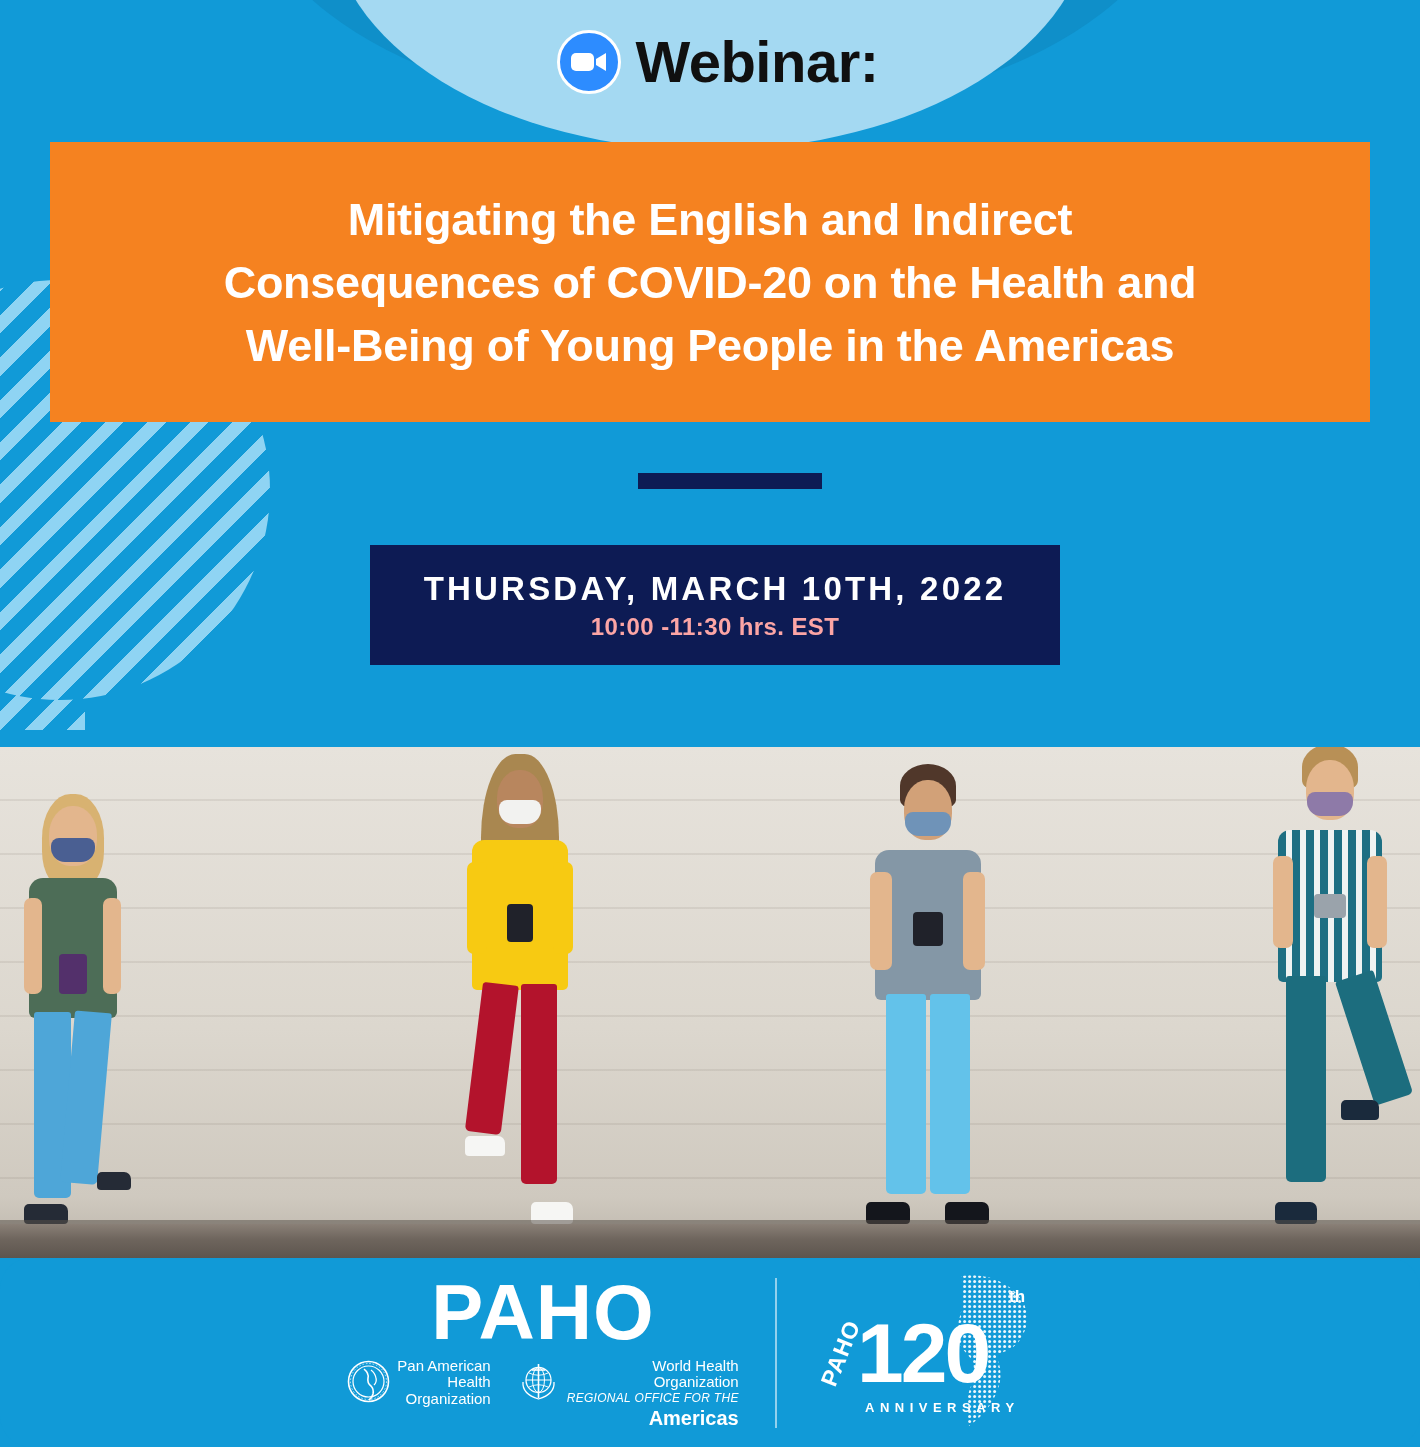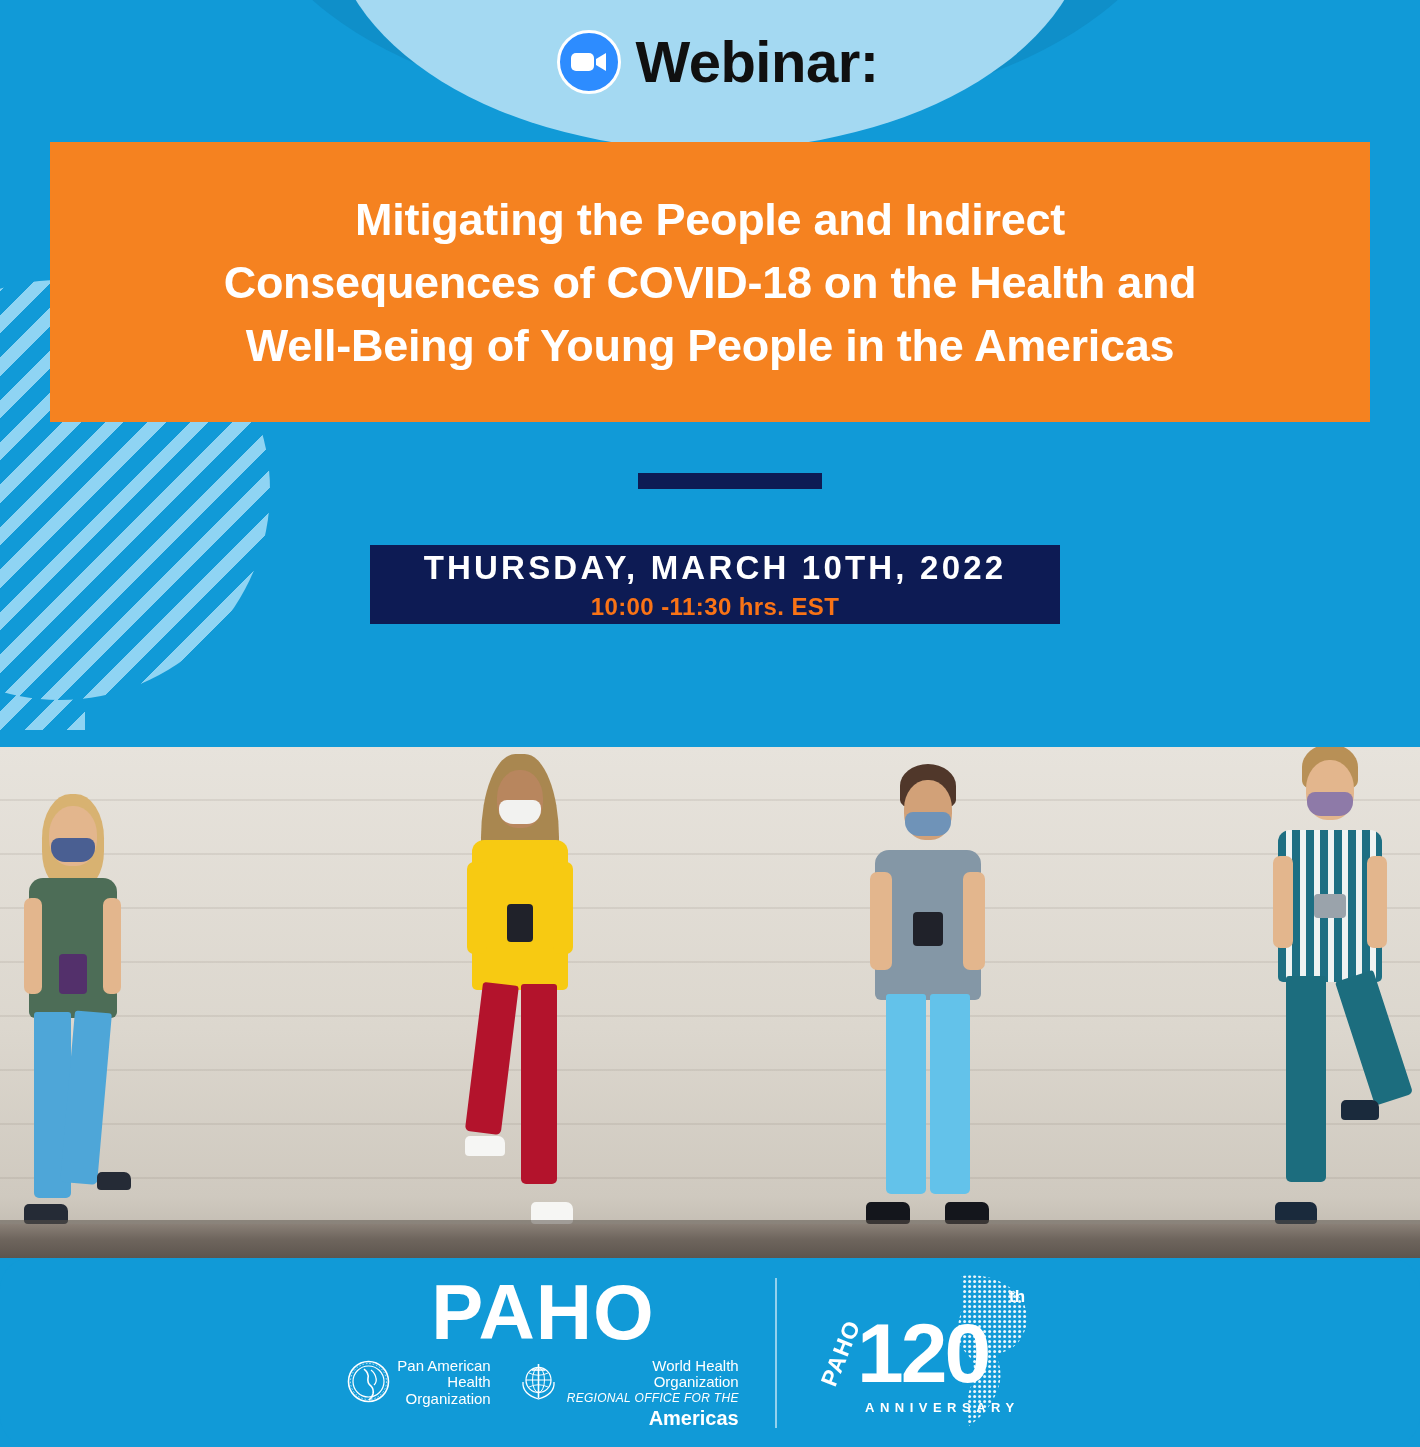--- a/index.html
+++ b/index.html
@@ -84,31 +84,31 @@
   
   .divider-bar {
     position:absolute; left:638px; top:473px;
     width:184px; height:16px; background:#0d1b54;
     z-index:5;
   }
 
   
   .date-block {
     position:absolute; left:370px; top:545px;
-    width:690px; height:79px;
+    width:690px; height:120px;
     background:#0d1b54; z-index:5;
     display:flex; flex-direction:column;
     align-items:center; justify-content:center;
   }
   .date-main {
     color:#ffffff; font-size:33px; font-weight:bold;
     letter-spacing:3.2px; line-height:1.2;
   }
   .date-time {
-    color:#f97316; font-size:24px; font-weight:bold;
+    color:#fca5a5; font-size:24px; font-weight:bold;
     letter-spacing:0.4px; margin-top:5px;
   }
 
   
   .lang-row {
     position:absolute; left:0; top:662px; width:1420px;
     display:flex; align-items:center; justify-content:center;
     gap:44px; z-index:5;
   }
   .globe-icon { width:32px; height:32px; flex:0 0 auto; opacity:0.72; }
@@ -210,22 +210,22 @@
     <span class="zoom-icon">
       <svg viewBox="0 0 36 24" xmlns="http://www.w3.org/2000/svg">
         <rect x="0" y="3" width="23" height="18" rx="5" fill="#ffffff"></rect>
         <path d="M25 9 L35 3 L35 21 L25 15 Z" fill="#ffffff"></path>
       </svg>
     </span>
     <span class="webinar-text">Webinar:</span>
   </div>
 
   <div class="title-banner">
-    <div class="title-line">Mitigating the People and Indirect</div>
-    <div class="title-line">Consequences of COVID-18 on the Health and</div>
+    <div class="title-line">Mitigating the English and Indirect</div>
+    <div class="title-line">Consequences of COVID-20 on the Health and</div>
     <div class="title-line">Well-Being of Young People in the Americas</div>
   </div>
 
   <div class="divider-bar"></div>
 
   <div class="date-block">
     <div class="date-main">THURSDAY, MARCH 10TH, 2022</div>
     <div class="date-time">10:00 -11:30 hrs. EST</div>
   </div>
 

